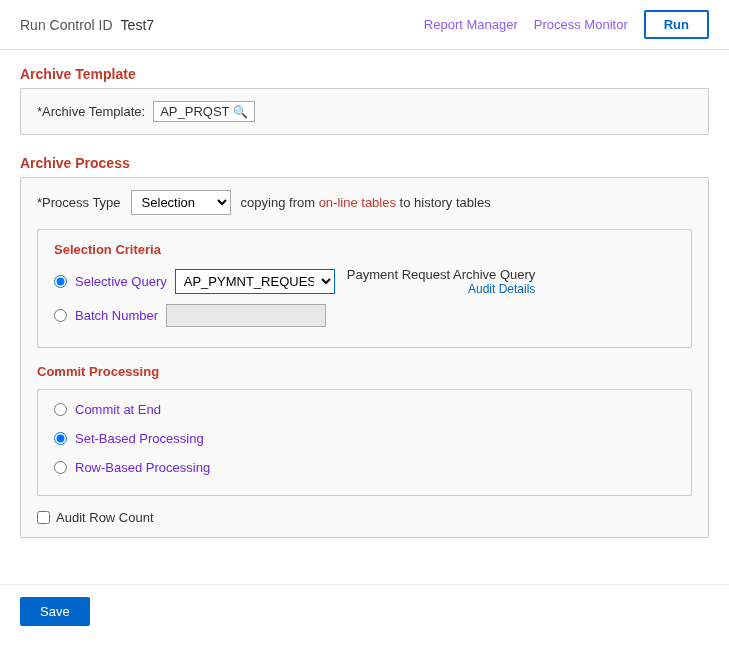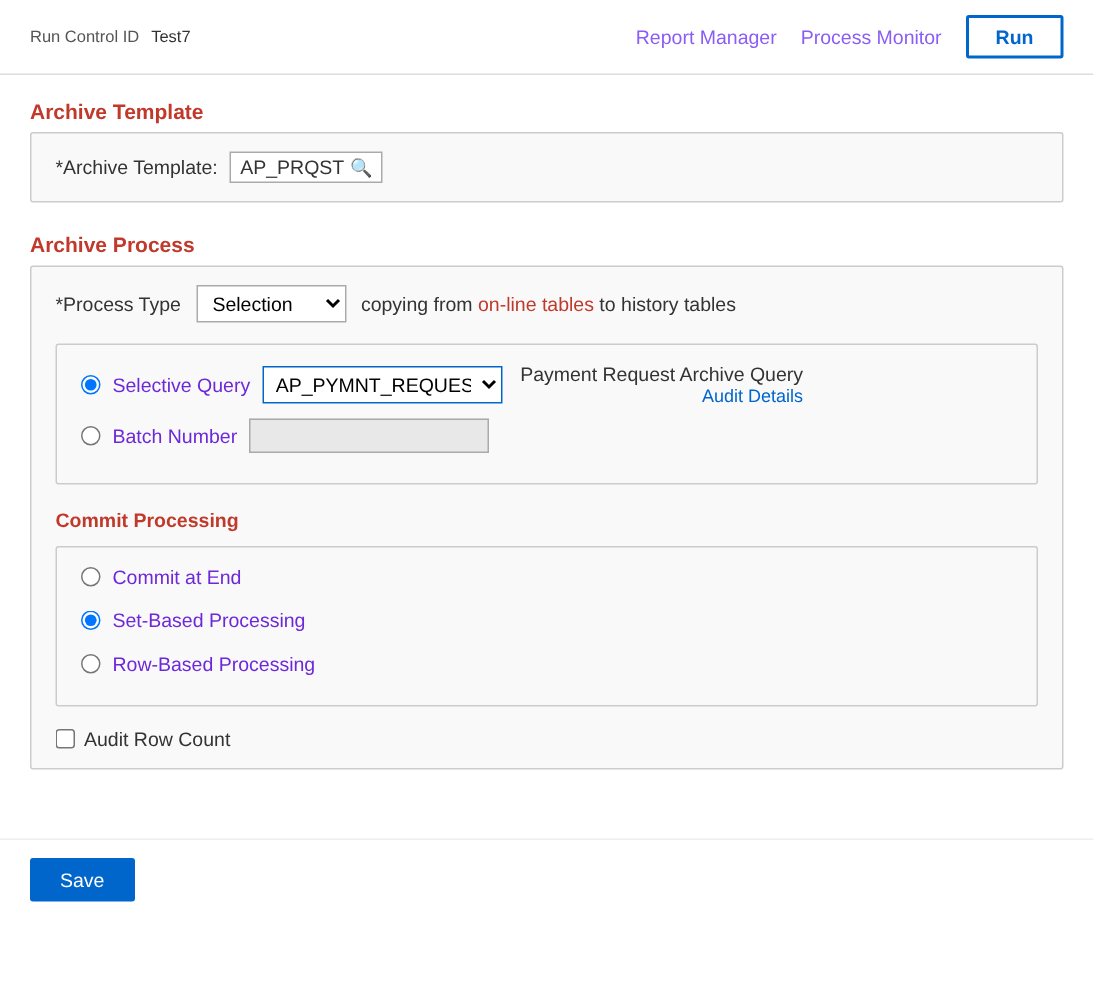--- a/index.html
+++ b/index.html
@@ -18,21 +18,21 @@
       align-items: center;
       justify-content: space-between;
       padding: 10px 20px;
       border-bottom: 1px solid #ddd;
       background: #fff;
     }
     .header-left {
       display: flex;
       align-items: flex-start;
       gap: 8px;
-      font-size: 11px;
+      font-size: 14px;
       color: #333;
     }
     .header-left .label { color: #555; }
     .header-left .value { font-weight: normal; color: #333; }
     .header-right {
       display: flex;
       align-items: center;
       gap: 16px;
     }
     .header-link {
@@ -276,20 +276,21 @@
           <option>Selection</option>
           <option>Delete</option>
           <option>Restore</option>
         </select>
         <span class="copy-text">
           copying from <span class="highlight">on-line tables</span> to history tables
         </span>
       </div>
 
       <div class="sub-section-box">
+        <div class="sub-section-title">Selection Criteria</div>
 
         <div class="radio-row">
           <input type="radio" name="selection" checked="" id="selective-query" style="">
           <label class="radio-label" for="selective-query">Selective Query</label>
           <div class="query-row">
             <select class="query-select">
               <option>AP_PYMNT_REQUEST_A</option>
             </select>
             <div class="query-right">
               <span class="query-desc">Payment Request Archive Query</span>

